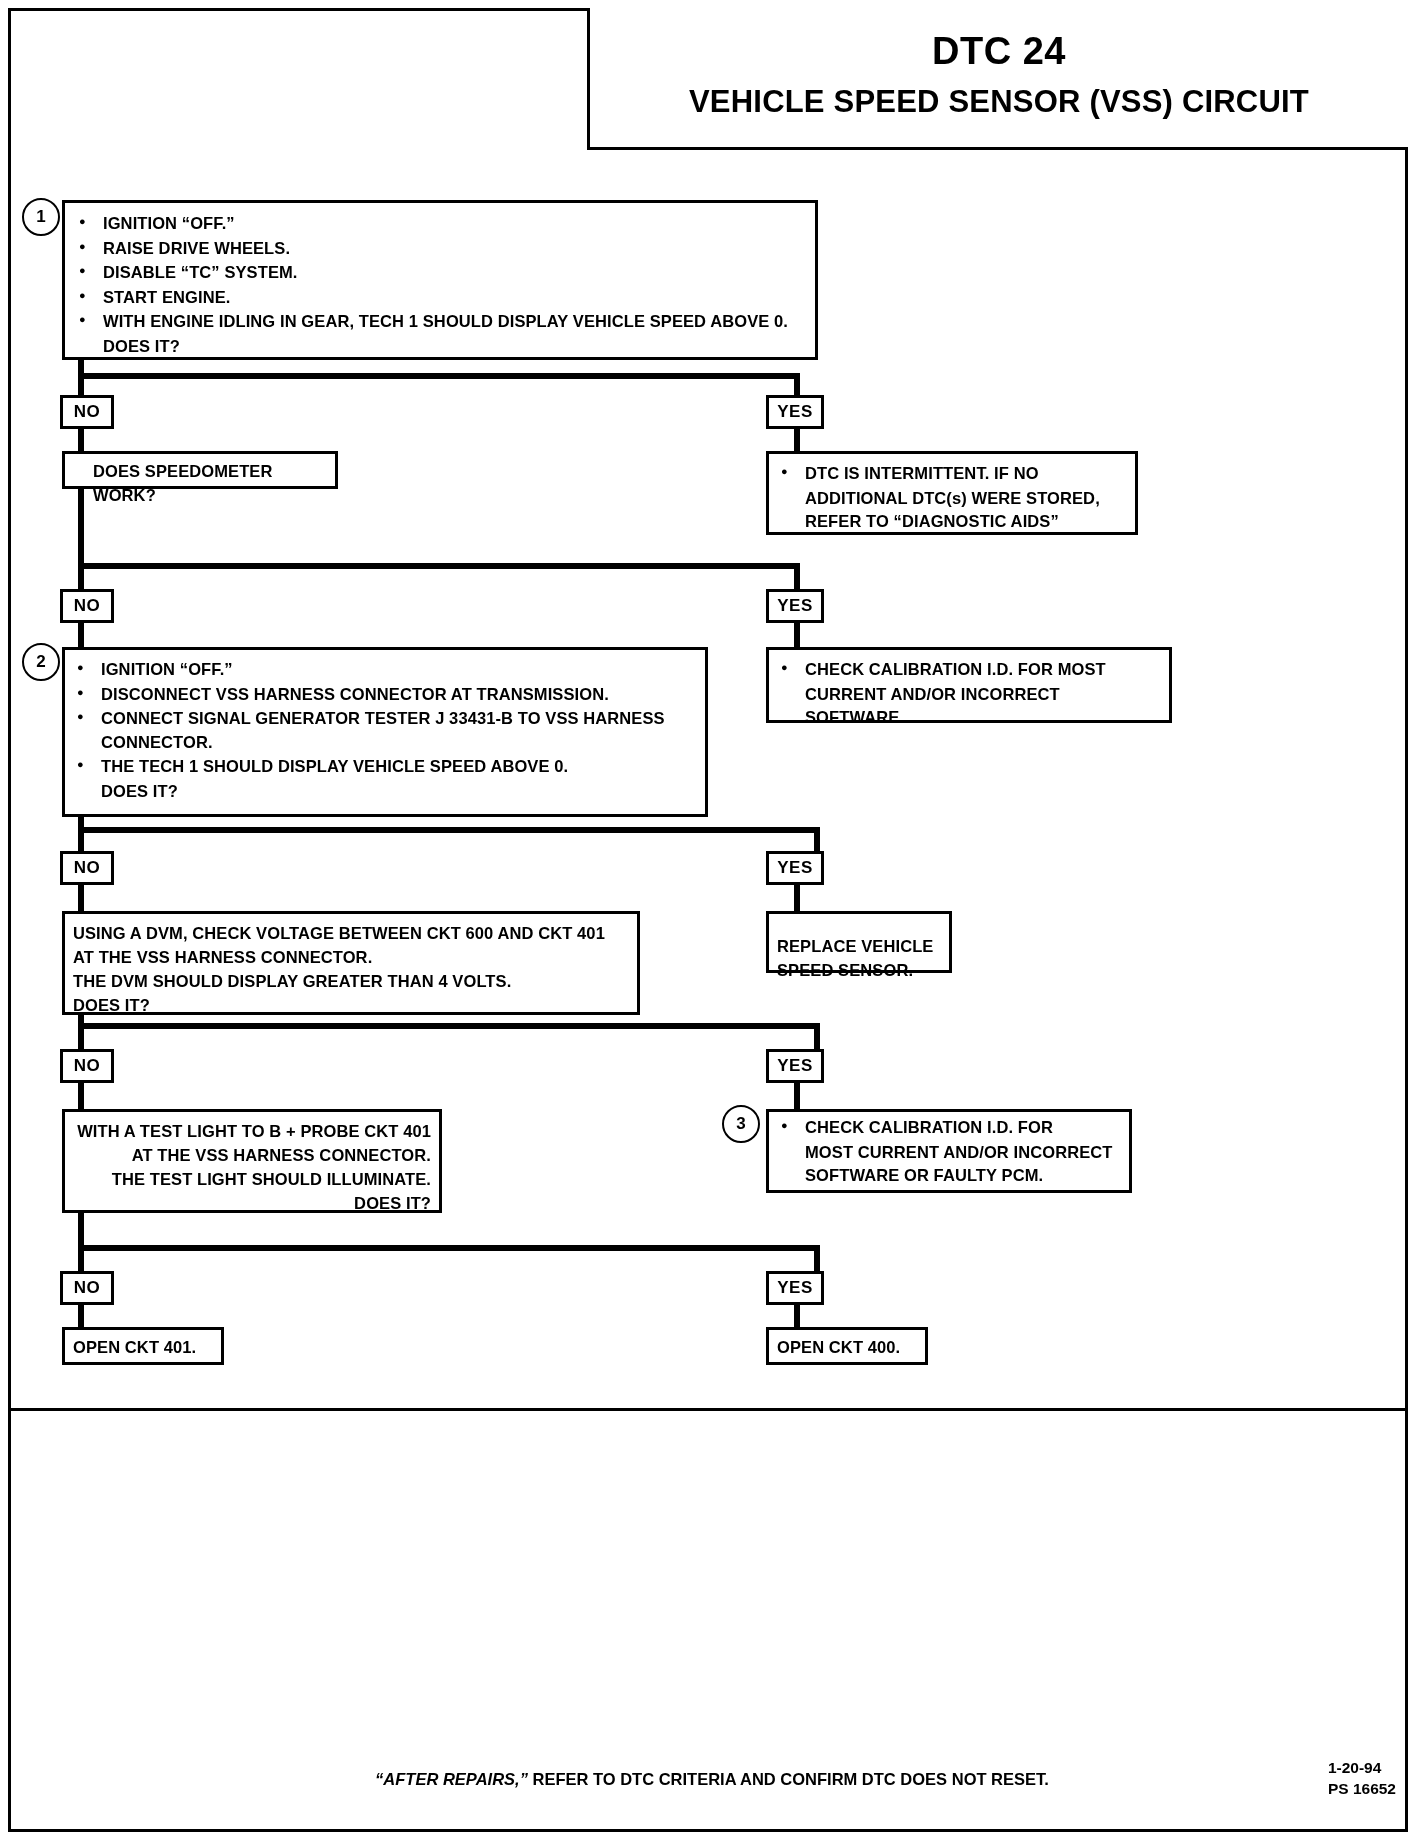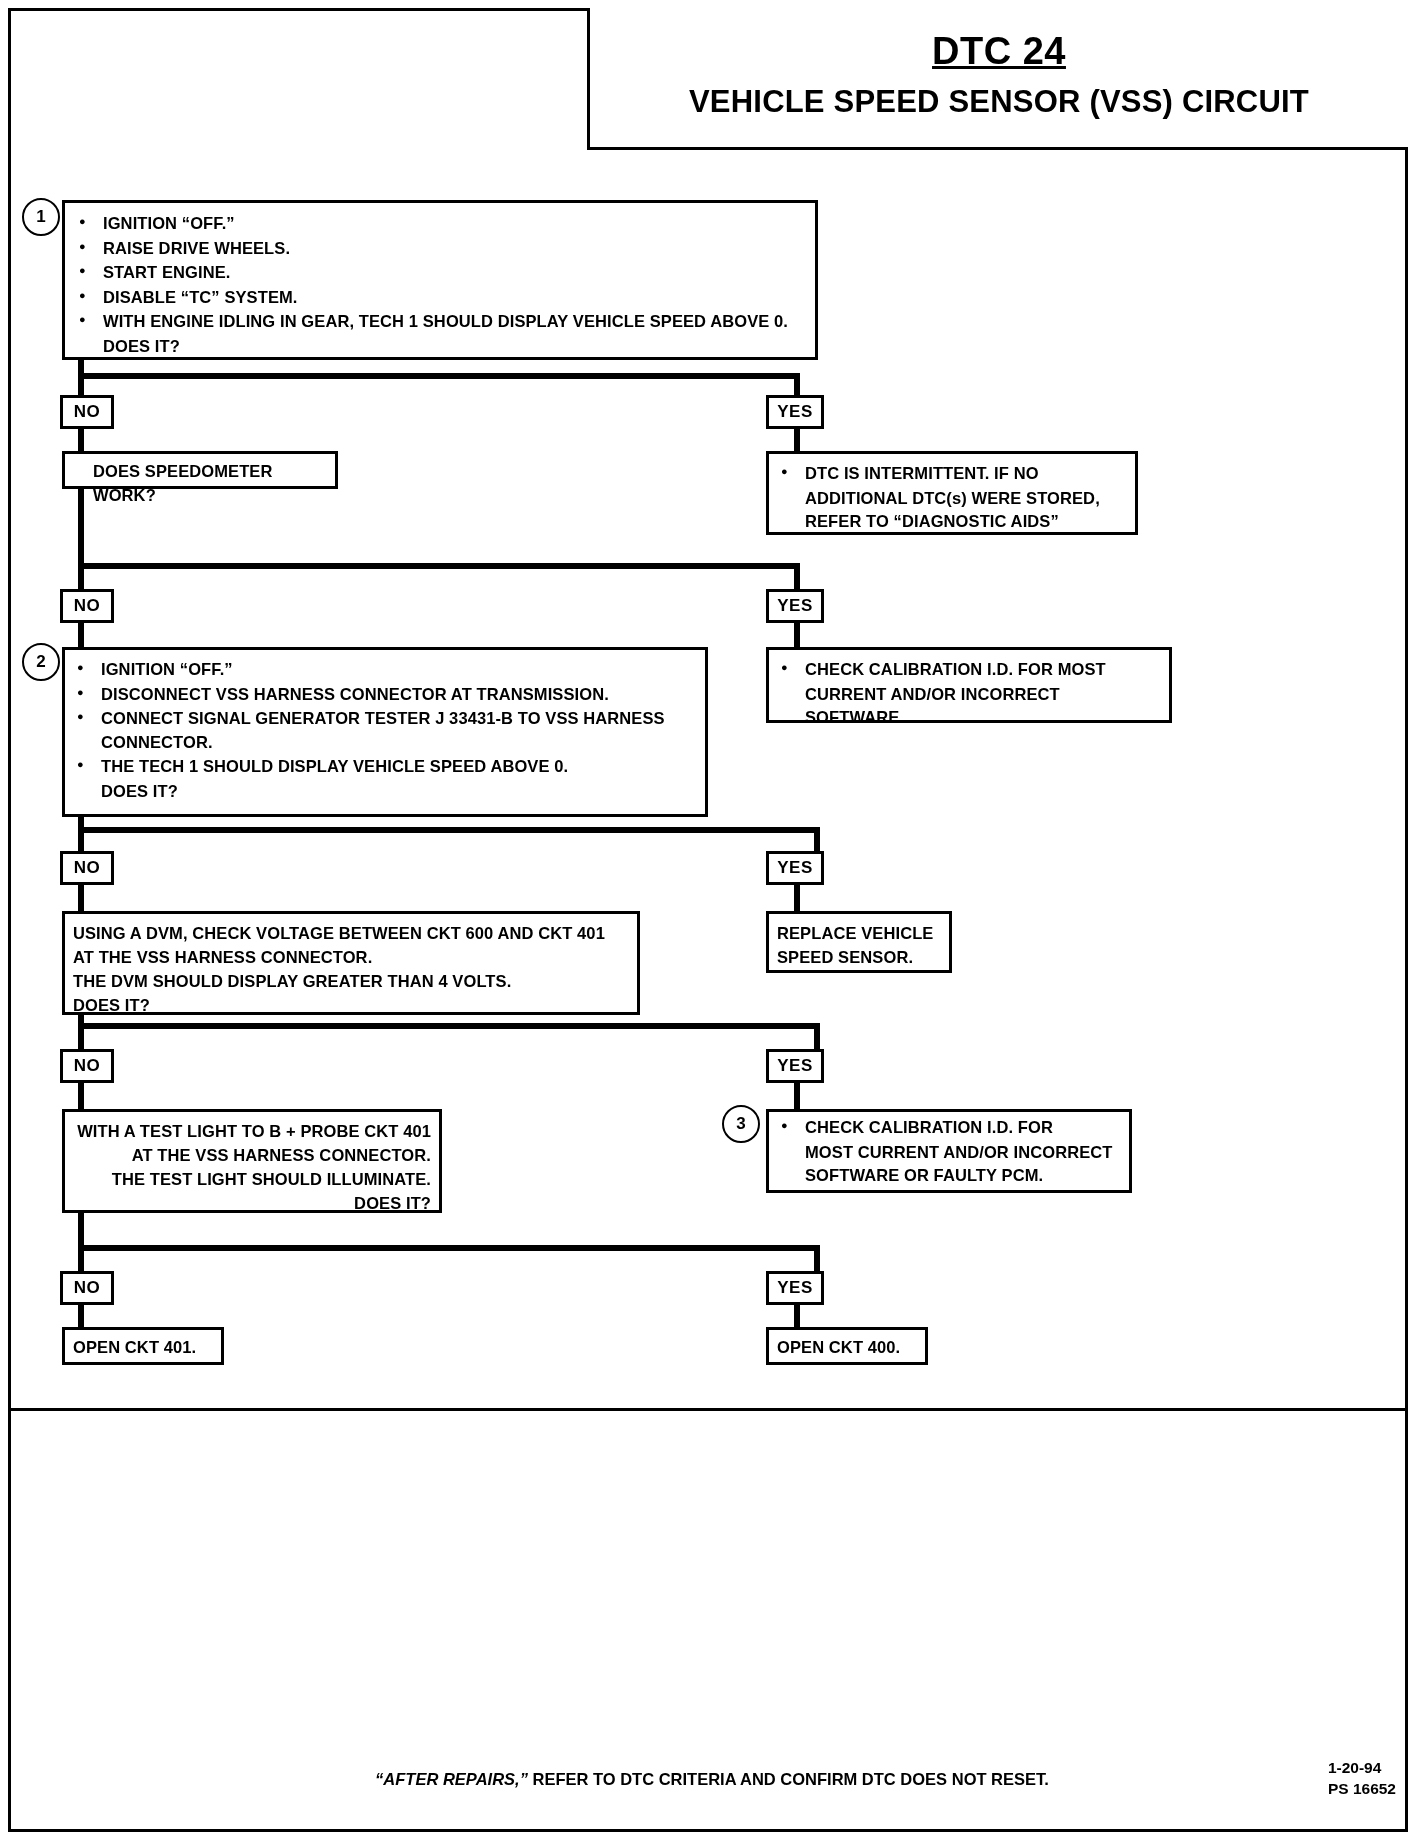--- a/index.html
+++ b/index.html
@@ -4,21 +4,21 @@
 <style>
   html,body{margin:0;padding:0;background:#ffffff;}
   body{font-family:"Liberation Sans", sans-serif;}
   .page{position:relative;width:1424px;height:1844px;background:#fff;overflow:hidden;}
 
   
   .page-border{position:absolute;left:8px;top:8px;width:1400px;height:1824px;border:3px solid #000;box-sizing:border-box;}
 
   
   .title-block{position:absolute;left:587px;top:8px;width:821px;height:142px;border-left:3px solid #000;border-bottom:3px solid #000;box-sizing:border-box;background:#fff;}
-  .title-line1{position:absolute;left:0;top:22px;width:100%;text-align:center;font-size:38px;font-weight:bold;letter-spacing:.5px;text-decoration:underline;}
+  .title-line1{position:absolute;left:0;top:22px;width:100%;text-align:center;font-size:38px;font-weight:bold;letter-spacing:.5px;}
   .title-line2{position:absolute;left:0;top:76px;width:100%;text-align:center;font-size:31px;font-weight:bold;letter-spacing:.2px;}
 
   
   .box{position:absolute;border:3px solid #000;box-sizing:border-box;background:#fff;}
   .box-inner{padding:9px 10px 8px 10px;font-size:16.5px;font-weight:bold;line-height:1.43;letter-spacing:.1px;}
   ul.bul{margin:0;padding:0;list-style:none;}
   ul.bul>li{position:relative;padding-left:28px;margin:0 0 1px 0;}
   ul.bul>li:before{content:"\25CF";position:absolute;left:4px;top:-1px;font-size:11px;line-height:1.9;}
   .cont{padding-left:28px;}
   .plain{font-size:16.5px;font-weight:bold;line-height:1.45;}
@@ -51,22 +51,22 @@
     <div class="title-line1">DTC 24</div>
     <div class="title-line2">VEHICLE SPEED SENSOR (VSS) CIRCUIT</div>
   </div>
 
   <div class="circ" style="left:22px;top:198px;">1</div>
   <div class="box" style="left:62px;top:200px;width:756px;height:160px;">
     <div class="box-inner">
       <ul class="bul">
         <li>IGNITION “OFF.”</li>
         <li>RAISE DRIVE WHEELS.</li>
+        <li>DISABLE “TC” SYSTEM.</li>
         <li>START ENGINE.</li>
-        <li>DISABLE “TC” SYSTEM.</li>
         <li>WITH ENGINE IDLING IN GEAR, TECH 1 SHOULD DISPLAY VEHICLE SPEED ABOVE 0.</li>
       </ul>
       <div class="cont">DOES IT?</div>
     </div>
   </div>
 
   <div class="ln" style="left:78px;top:360px;width:6px;height:16px;"></div>
   <div class="ln" style="left:78px;top:373px;width:722px;height:6px;"></div>
   <div class="ln" style="left:794px;top:373px;width:6px;height:22px;"></div>
   <div class="ln" style="left:78px;top:373px;width:6px;height:22px;"></div>
@@ -134,21 +134,21 @@
   <div class="ln" style="left:814px;top:827px;width:6px;height:24px;"></div>
   <div class="ln" style="left:78px;top:827px;width:6px;height:24px;"></div>
 
   <div class="chip" style="left:60px;top:851px;width:54px;height:34px;">NO</div>
   <div class="chip" style="left:766px;top:851px;width:58px;height:34px;">YES</div>
 
   <div class="ln" style="left:78px;top:885px;width:6px;height:26px;"></div>
   <div class="ln" style="left:794px;top:885px;width:6px;height:26px;"></div>
 
   <div class="box" style="left:766px;top:911px;width:186px;height:62px;">
-    <div class="box-inner" style="padding:8px 8px;">
+    <div class="box-inner" style="padding:8px 8px;margin-top:13px;">
       <div class="plain">REPLACE VEHICLE</div>
       <div class="plain">SPEED SENSOR.</div>
     </div>
   </div>
 
   <div class="box" style="left:62px;top:911px;width:578px;height:104px;">
     <div class="box-inner" style="padding:8px 8px;">
       <div class="plain">USING A DVM, CHECK VOLTAGE BETWEEN CKT 600 AND CKT 401</div>
       <div class="plain">AT THE VSS HARNESS CONNECTOR.</div>
       <div class="plain">THE DVM SHOULD DISPLAY GREATER THAN 4 VOLTS.</div>

